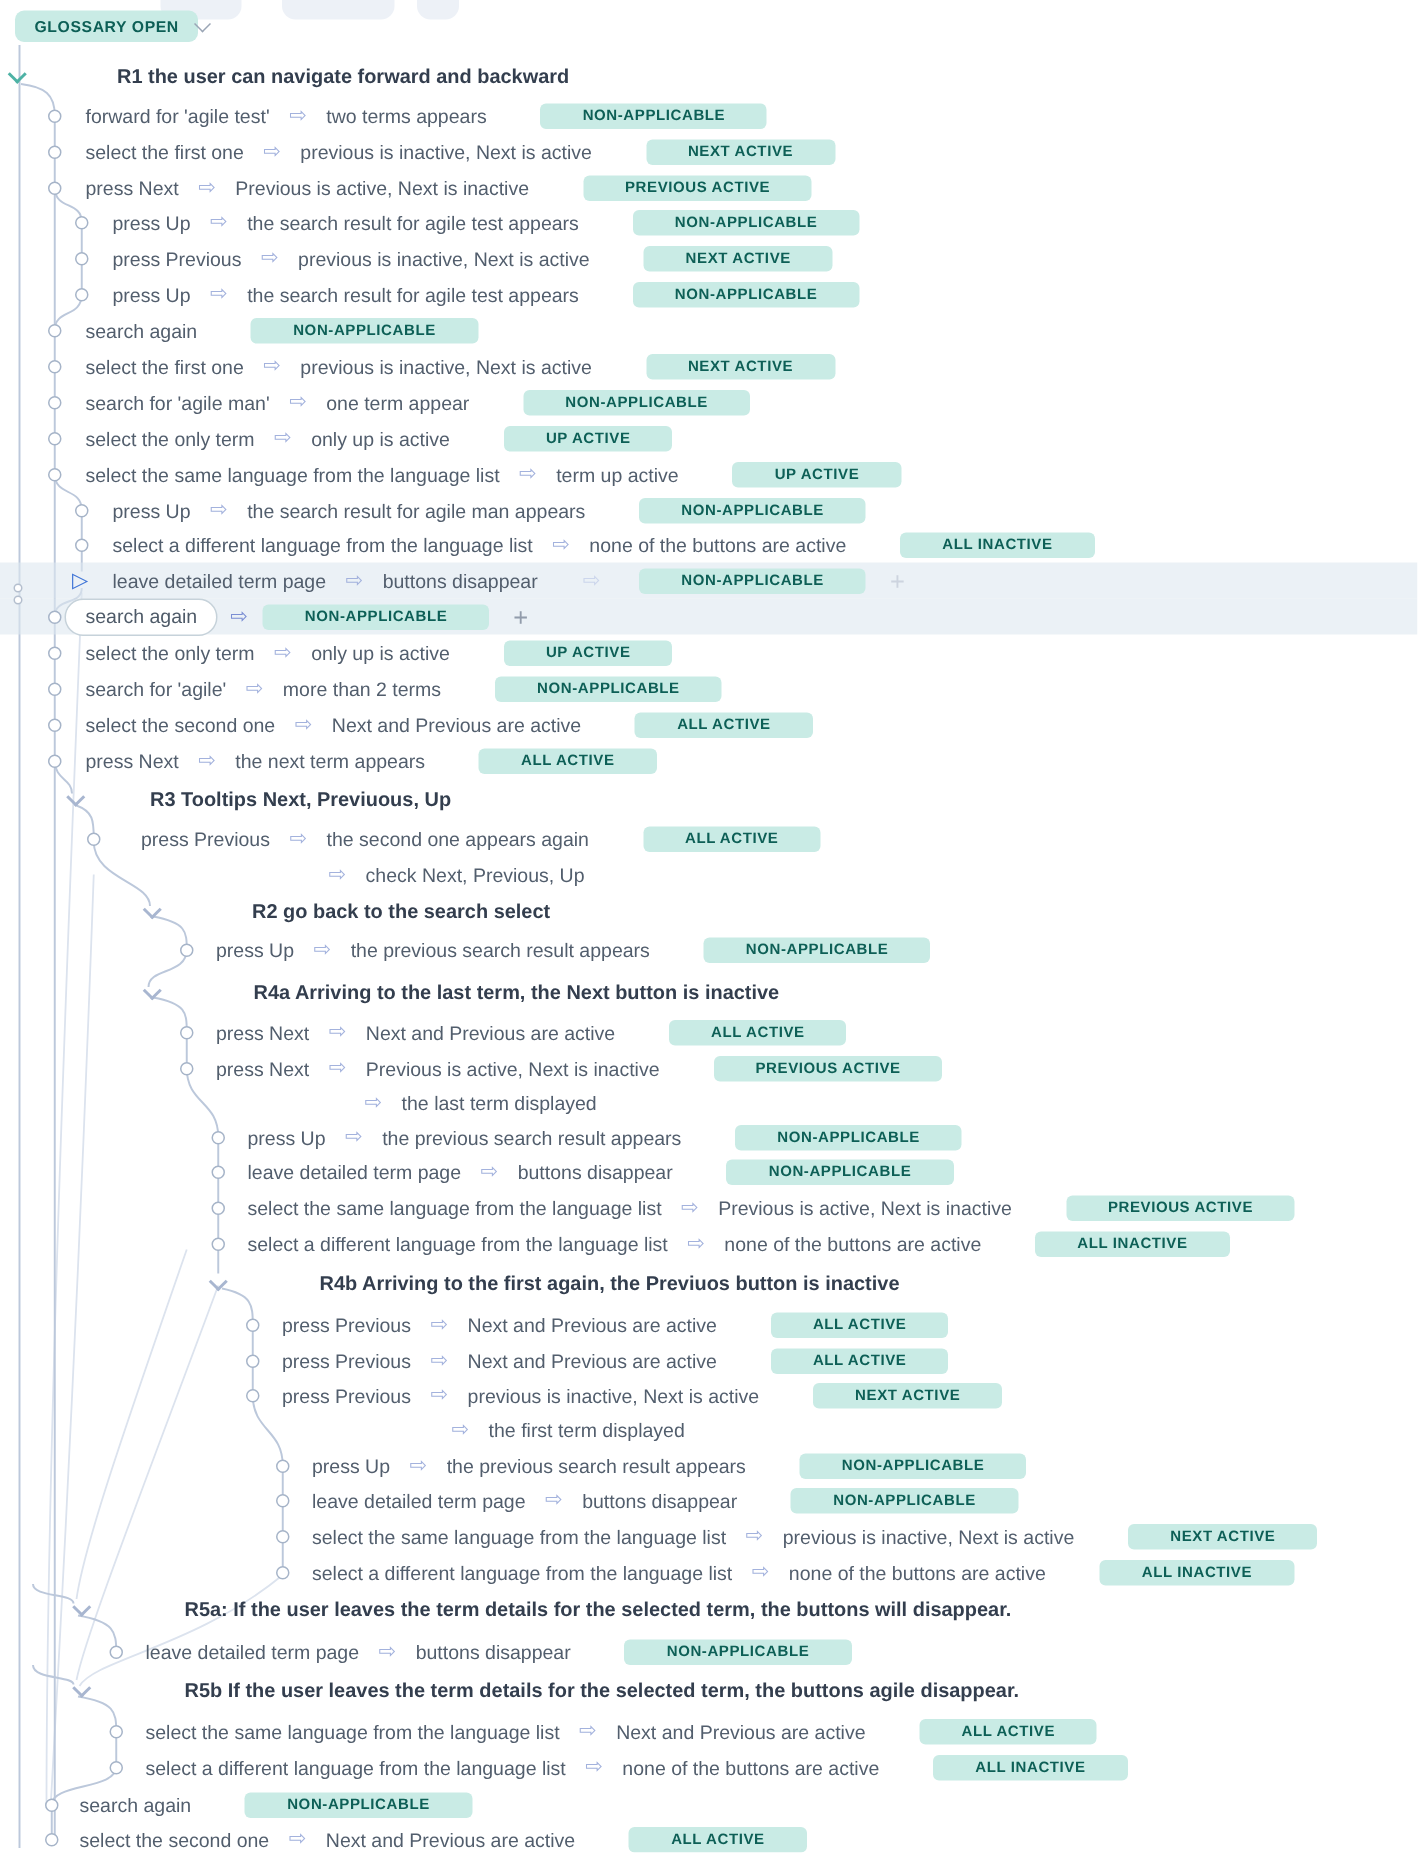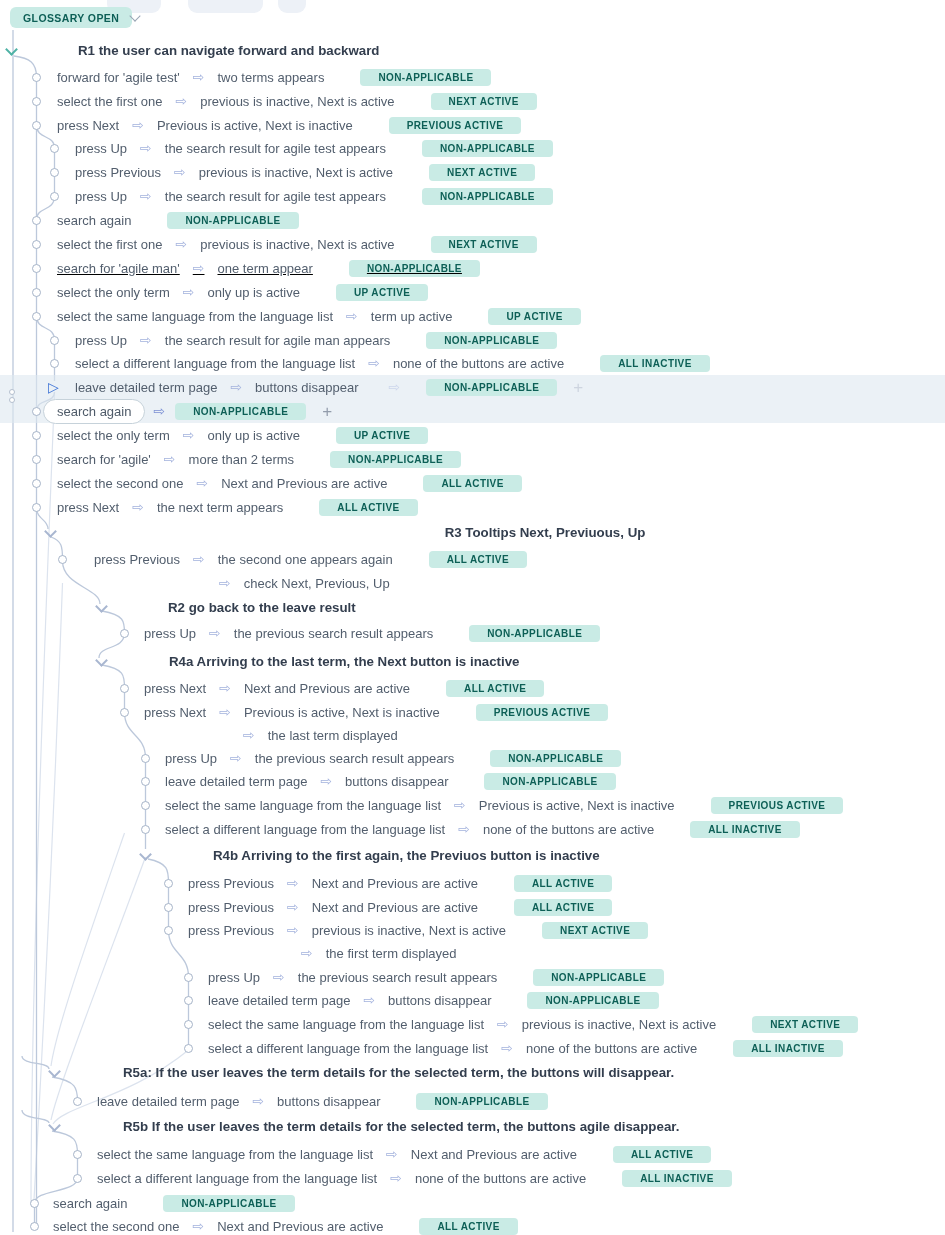--- a/index.html
+++ b/index.html
@@ -21,21 +21,21 @@
         transform:rotate(-45deg);top:50%;margin-top:-5px;}
   .chev.teal{border-color:#4eb2a5;}
   .play{position:absolute;top:50%;margin-top:-10px;font-family:"DejaVu Sans",sans-serif;
         color:#3f74d6;font-size:14px;line-height:20px;}
   .htext{font-size:13.3px;font-weight:700;color:#333e4e;white-space:nowrap;margin-left:48px;}
   .act,.res{font-size:13px;color:#525e6d;white-space:nowrap;}
   .arrow{font-family:"DejaVu Sans",sans-serif;color:#a3b2dd;font-size:14px;margin:0 13px;line-height:1;}
   .arrow.strong{color:#7b8fd4;}
   .arrow.faint{color:#ccd6ec;}
   .badge{display:inline-block;background:#c9ebe5;color:#0d5f56;font-size:10px;font-weight:700;
-         letter-spacing:.4px;padding:3px 18px;border-radius:4px;margin-left:36px;white-space:nowrap;}
+         letter-spacing:.4px;padding:3px 28px;border-radius:4px;margin-left:36px;white-space:nowrap;}
   .plus{font-size:17px;color:#929cab;margin-left:16px;line-height:1;}
   .plus.faint{color:#cdd4df;}
   .box{border:1px solid #c6d2da;border-radius:15px;padding:2px 13px 3px;margin-left:-14px;background:#fff;}
   .box .act{color:#4e5a68;}
   .grip{position:absolute;left:9px;top:389px;z-index:2;}
   .grip i{display:block;width:6px;height:6px;border:1.3px solid #b4bfce;border-radius:50%;
           box-sizing:border-box;margin-bottom:2px;background:#fff;}
 </style>
 </head>
 <body>
@@ -137,21 +137,21 @@
       <span class="act">search again</span>
       <span class="badge">NON-APPLICABLE</span>
     </div>
     <div class="row" style="top: 232px; padding-left: 57px;">
       <span class="circ" style="left: 32px;"></span>
       <span class="act">select the first one</span>
       <span class="arrow">⇨</span>
       <span class="res">previous is inactive, Next is active</span>
       <span class="badge">NEXT ACTIVE</span>
     </div>
-    <div class="row" style="top: 256px; padding-left: 57px; text-decoration: underline;">
+    <div class="row" style="top: 256px; padding-left: 57px;">
       <span class="circ" style="left: 32px;"></span>
       <span class="act">search for 'agile man'</span>
       <span class="arrow">⇨</span>
       <span class="res">one term appear</span>
       <span class="badge">NON-APPLICABLE</span>
     </div>
     <div class="row" style="top: 280px; padding-left: 57px;">
       <span class="circ" style="left: 32px;"></span>
       <span class="act">select the only term</span>
       <span class="arrow">⇨</span>
@@ -216,38 +216,38 @@
       <span class="res">Next and Previous are active</span>
       <span class="badge">ALL ACTIVE</span>
     </div>
     <div class="row" style="top: 495px; padding-left: 57px;">
       <span class="circ" style="left: 32px;"></span>
       <span class="act">press Next</span>
       <span class="arrow">⇨</span>
       <span class="res">the next term appears</span>
       <span class="badge">ALL ACTIVE</span>
     </div>
-    <div class="row" style="top: 520px; padding-left: 97px; justify-content: center;">
+    <div class="row" style="top: 520px; padding-left: 52px;">
       <span class="chev " style="left: 46px;"></span>
       <span class="htext">R3 Tooltips Next, Previuous, Up</span>
     </div>
     <div class="row" style="top: 547px; padding-left: 94px;">
       <span class="circ" style="left: 58px;"></span>
       <span class="act">press Previous</span>
       <span class="arrow">⇨</span>
       <span class="res">the second one appears again</span>
       <span class="badge">ALL ACTIVE</span>
     </div>
     <div class="row" style="top: 571px; padding-left: 206px;">
       <span class="arrow">⇨</span>
       <span class="res">check Next, Previous, Up</span>
     </div>
     <div class="row" style="top: 595px; padding-left: 120px;">
       <span class="chev " style="left: 97px;"></span>
-      <span class="htext">R2 go back to the leave result</span>
+      <span class="htext">R2 go back to the search select</span>
     </div>
     <div class="row" style="top: 621px; padding-left: 144px;">
       <span class="circ" style="left: 120px;"></span>
       <span class="act">press Up</span>
       <span class="arrow">⇨</span>
       <span class="res">the previous search result appears</span>
       <span class="badge">NON-APPLICABLE</span>
     </div>
     <div class="row" style="top: 649px; padding-left: 121px;">
       <span class="chev " style="left: 97px;"></span>

